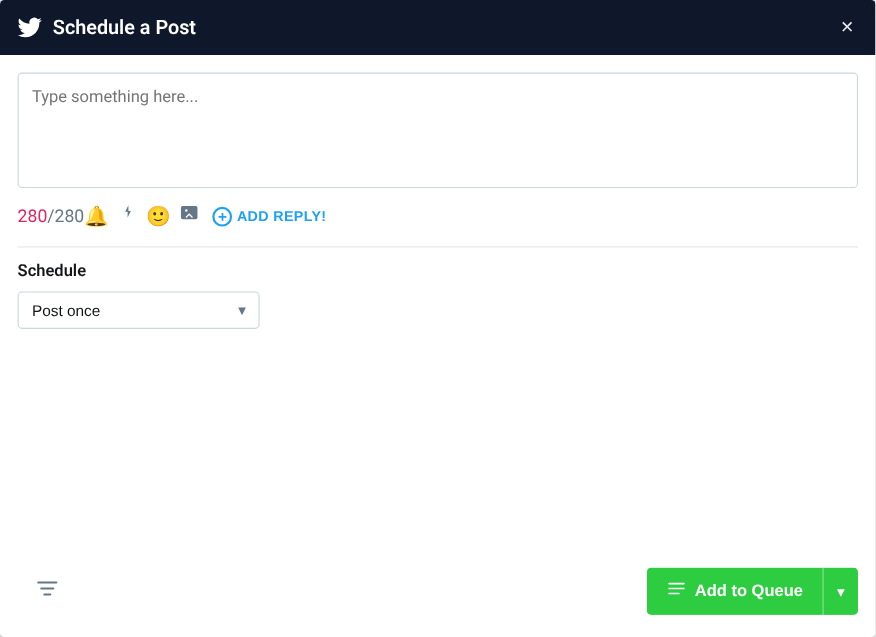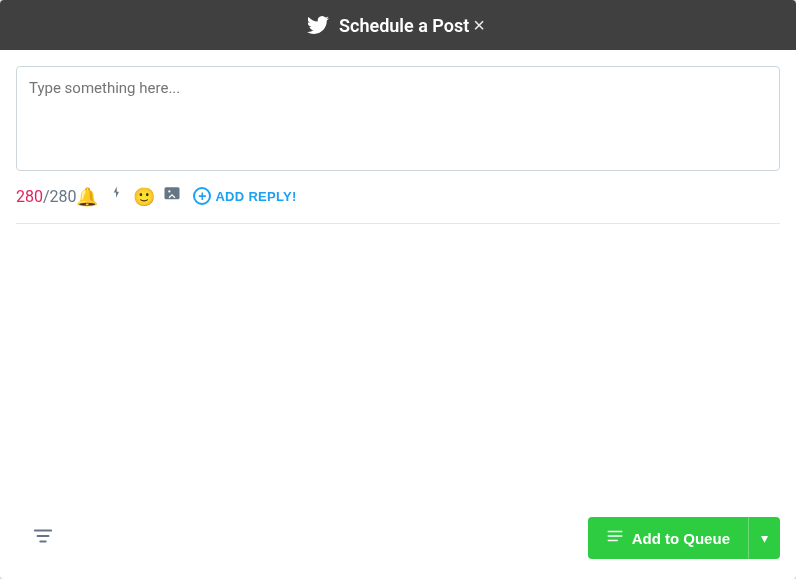--- a/index.html
+++ b/index.html
@@ -15,26 +15,26 @@
       width: 796px;
       min-height: 579px;
       background: #fff;
       border-radius: 4px;
       box-shadow: 0 4px 20px rgba(0,0,0,0.3);
       overflow: hidden;
       display: flex;
       flex-direction: column;
     }
     .modal-header {
-      background: #404040;
+      background: #0f172a;
       color: #fff;
       padding: 14px 16px;
       display: flex;
       align-items: center;
-      justify-content: center;
+      justify-content: space-between;
     }
     .modal-header-left {
       display: flex;
       align-items: center;
       gap: 10px;
     }
     .twitter-icon {
       width: 22px;
       height: 22px;
       fill: #fff;
@@ -238,20 +238,31 @@
         </span>
         <button class="add-reply-btn">
           <span class="add-reply-plus">+</span>
           <span>ADD REPLY!</span>
         </button>
       </div>
     </div>
 
     <hr class="divider">
 
+    <div>
+      <div class="schedule-label">Schedule</div>
+      <div class="schedule-select-wrapper">
+        <select class="schedule-select">
+          <option>Post once</option>
+          <option>Schedule recurring</option>
+          <option>Requeue</option>
+        </select>
+        <span class="select-arrow">▼</span>
+      </div>
+    </div>
   </div>
 
   <div class="modal-bottom">
     <span class="filter-icon" title="Filter">
       <svg width="22" height="22" viewBox="0 0 24 24" fill="none" stroke="#657786" stroke-width="2" stroke-linecap="round">
         <line x1="3" y1="6" x2="21" y2="6"></line>
         <line x1="6" y1="12" x2="18" y2="12"></line>
         <line x1="9" y1="18" x2="15" y2="18"></line>
       </svg>
     </span>

